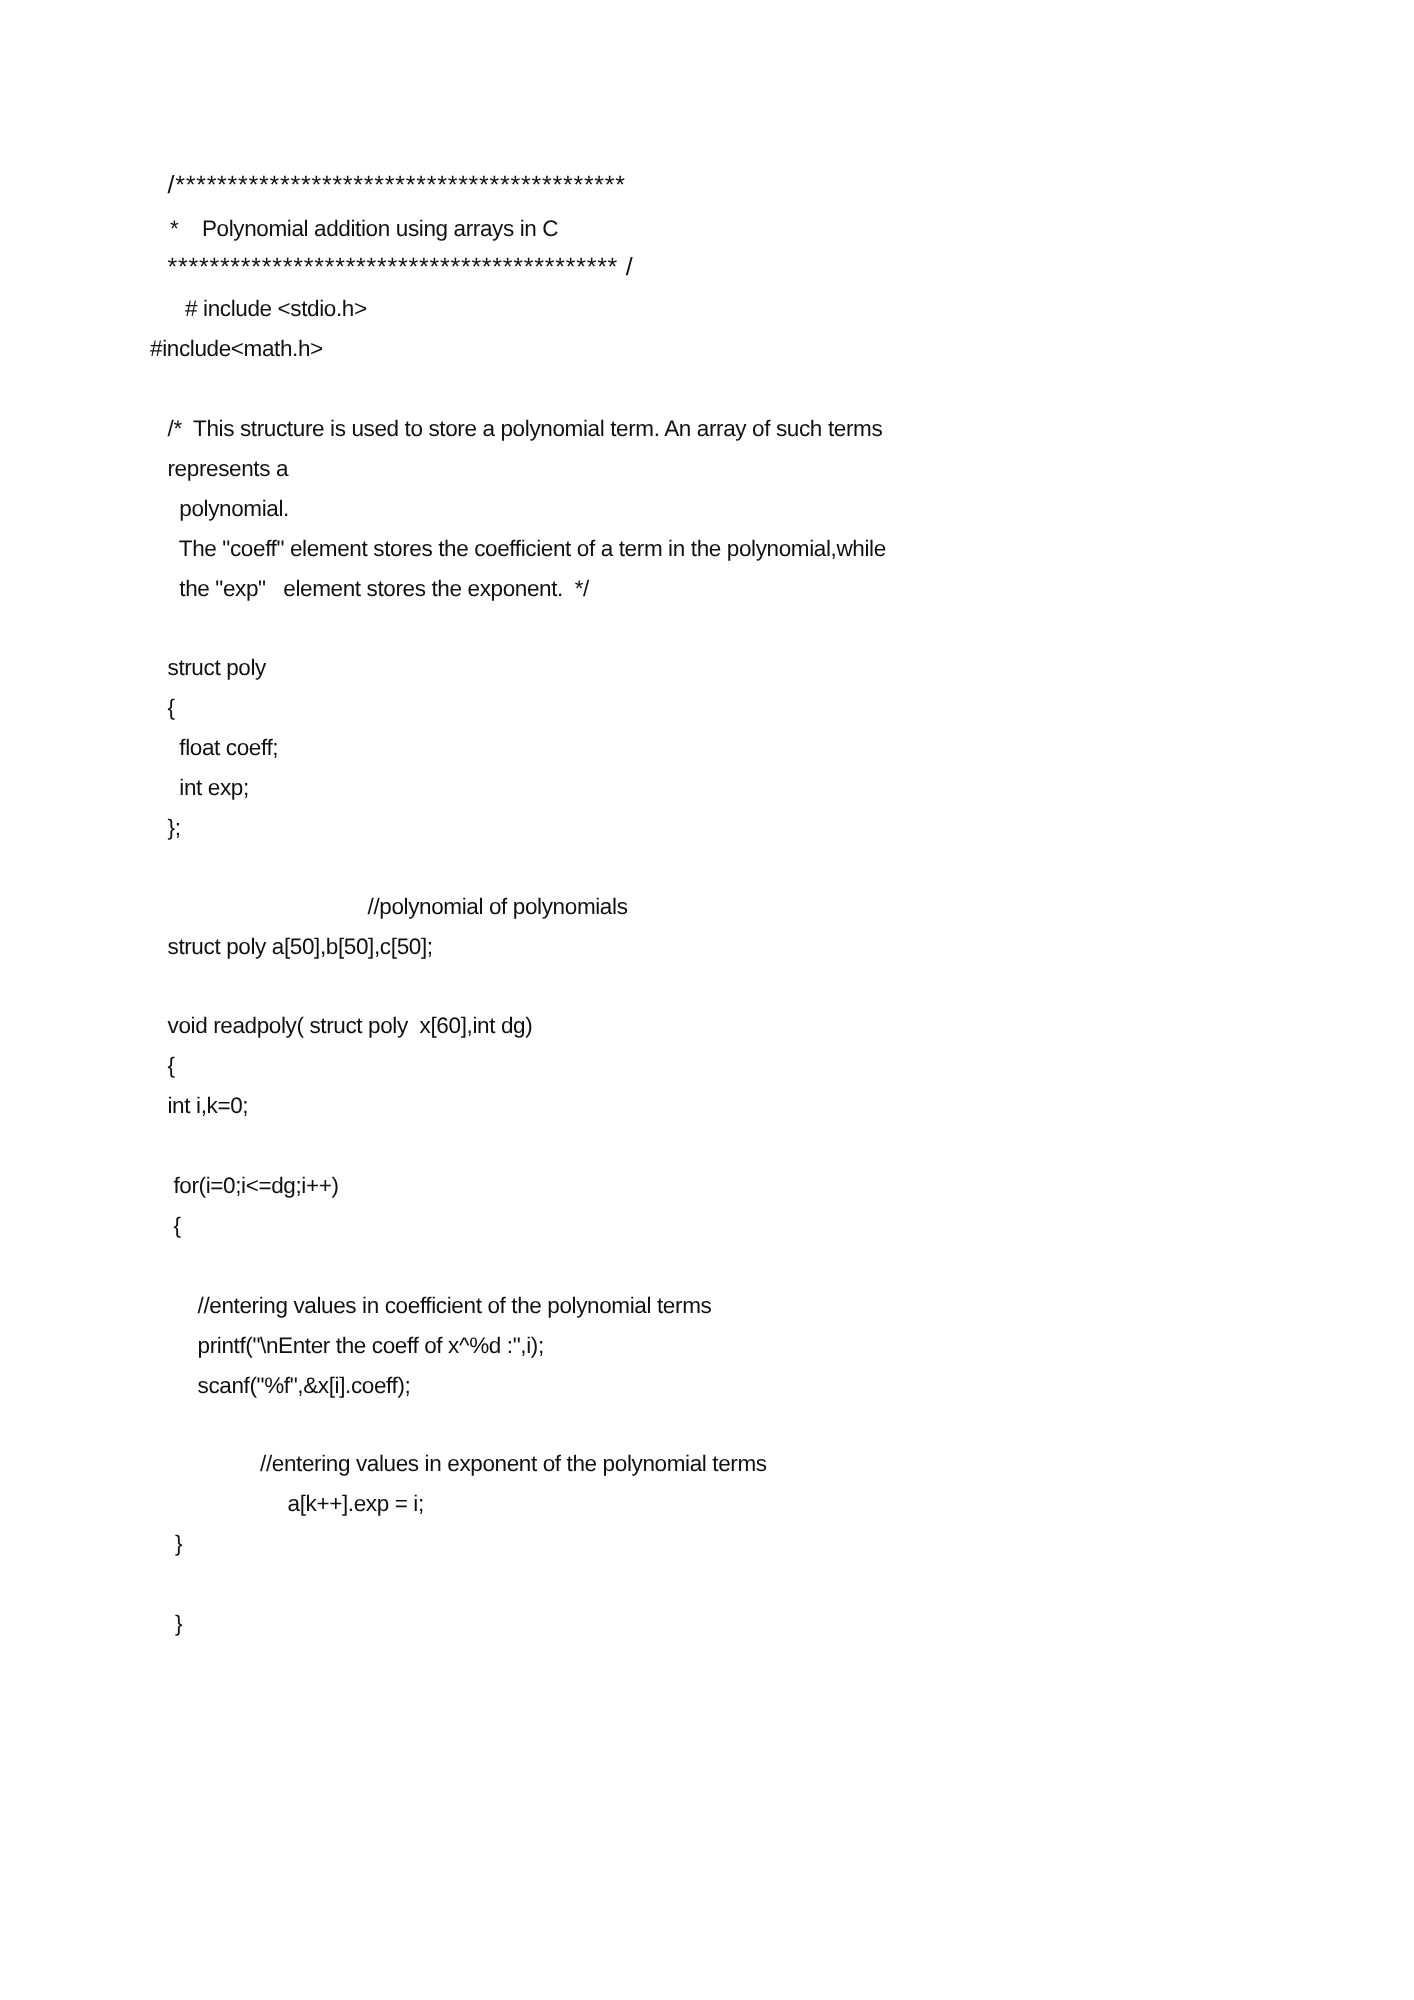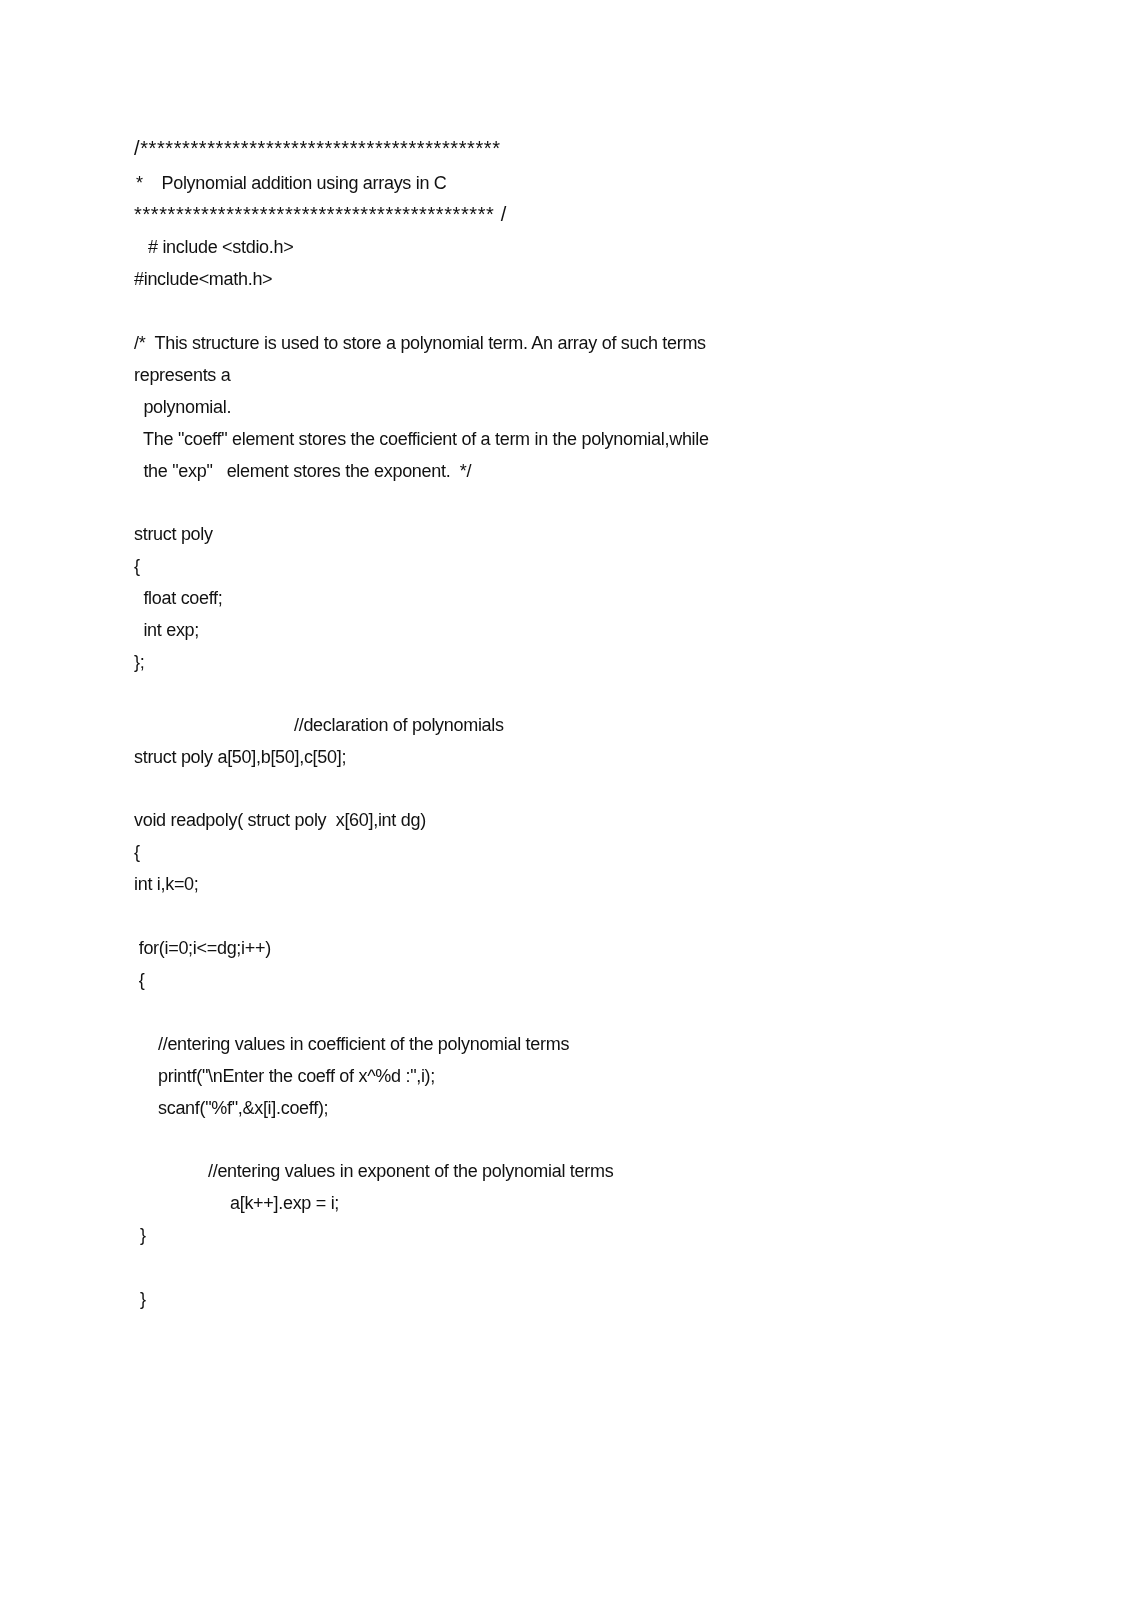--- a/index.html
+++ b/index.html
@@ -38,35 +38,35 @@
 </head>
 <body>
 
 <div class="page">
 
   <div class="line stars" style="left:134px; top:134px;">/*******************************************</div>
   <div class="line" style="left:136px; top:169px;">*    Polynomial addition using arrays in C</div>
   <div class="line stars" style="left:134px; top:200px;">******************************************* /</div>
 
   <div class="line" style="left:134px; top:233px;margin-left:14px;"># include &lt;stdio.h&gt;</div>
-  <div class="line" style="left:134px; top:265px;">#include&lt;math.h&gt;</div>
+  <div class="line" style="left:120px; top:265px;">#include&lt;math.h&gt;</div>
 
   <div class="line" style="left:134px; top:329px;">/*  This structure is used to store a polynomial term. An array of such terms</div>
   <div class="line" style="left:134px; top:361px;">represents a</div>
   <div class="line" style="left:134px; top:393px;text-align:center;">  polynomial.</div>
   <div class="line" style="left:134px; top:425px;">  The "coeff" element stores the coefficient of a term in the polynomial,while</div>
   <div class="line" style="left:134px; top:457px;">  the "exp"   element stores the exponent.  */</div>
 
   <div class="line" style="left:134px; top:520px;">struct poly</div>
   <div class="line" style="left:134px; top:552px;">{</div>
   <div class="line" style="left:134px; top:584px;">  float coeff;</div>
   <div class="line" style="left:134px; top:616px;">  int exp;</div>
   <div class="line" style="left:134px; top:648px;">};</div>
 
-  <div class="line" style="left:294px; top:711px;">//declaration of polynomials</div>
+  <div class="line" style="left:294px; top:711px;">//polynomial of polynomials</div>
   <div class="line" style="left:134px; top:743px;">struct poly a[50],b[50],c[50];</div>
 
   <div class="line" style="left:134px; top:806px;">void readpoly( struct poly  x[60],int dg)</div>
   <div class="line" style="left:134px; top:838px;">{</div>
   <div class="line" style="left:134px; top:870px;">int i,k=0;</div>
   <div class="line" style="left:134px; top:934px;"> for(i=0;i&lt;=dg;i++)</div>
   <div class="line" style="left:134px; top:966px;"> {</div>
 
   <div class="line" style="left:158px; top:1030px;">//entering values in coefficient of the polynomial terms</div>
   <div class="line" style="left:158px; top:1062px;">printf("\nEnter the coeff of x^%d :",i);</div>

